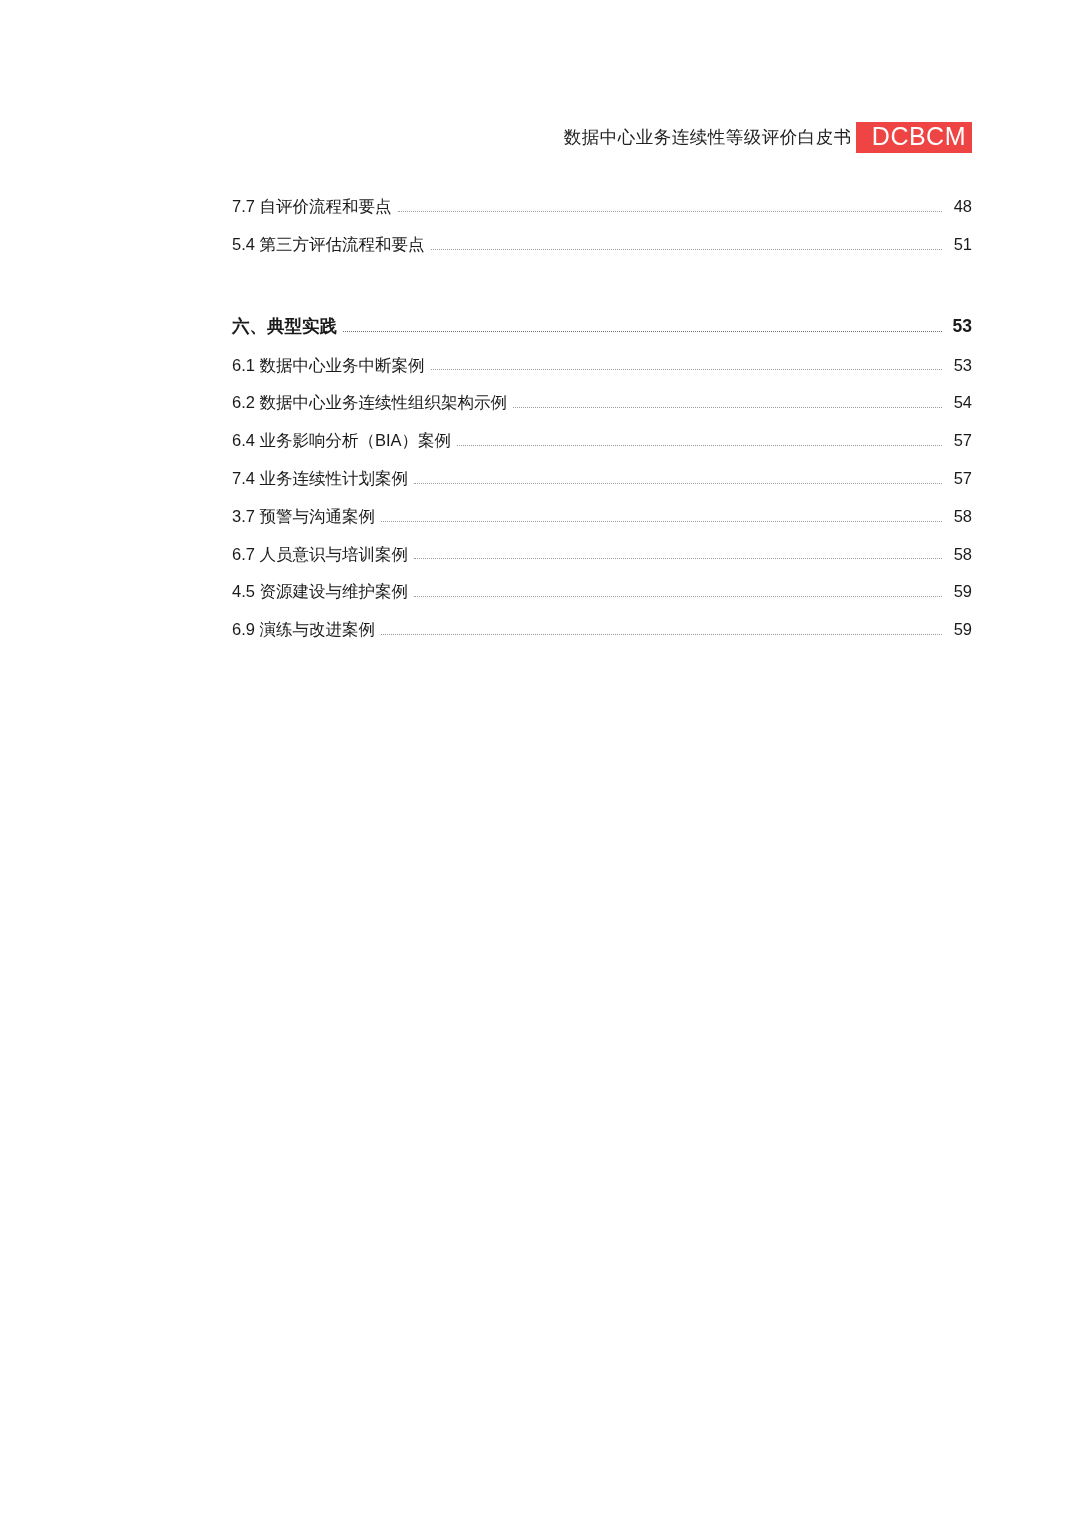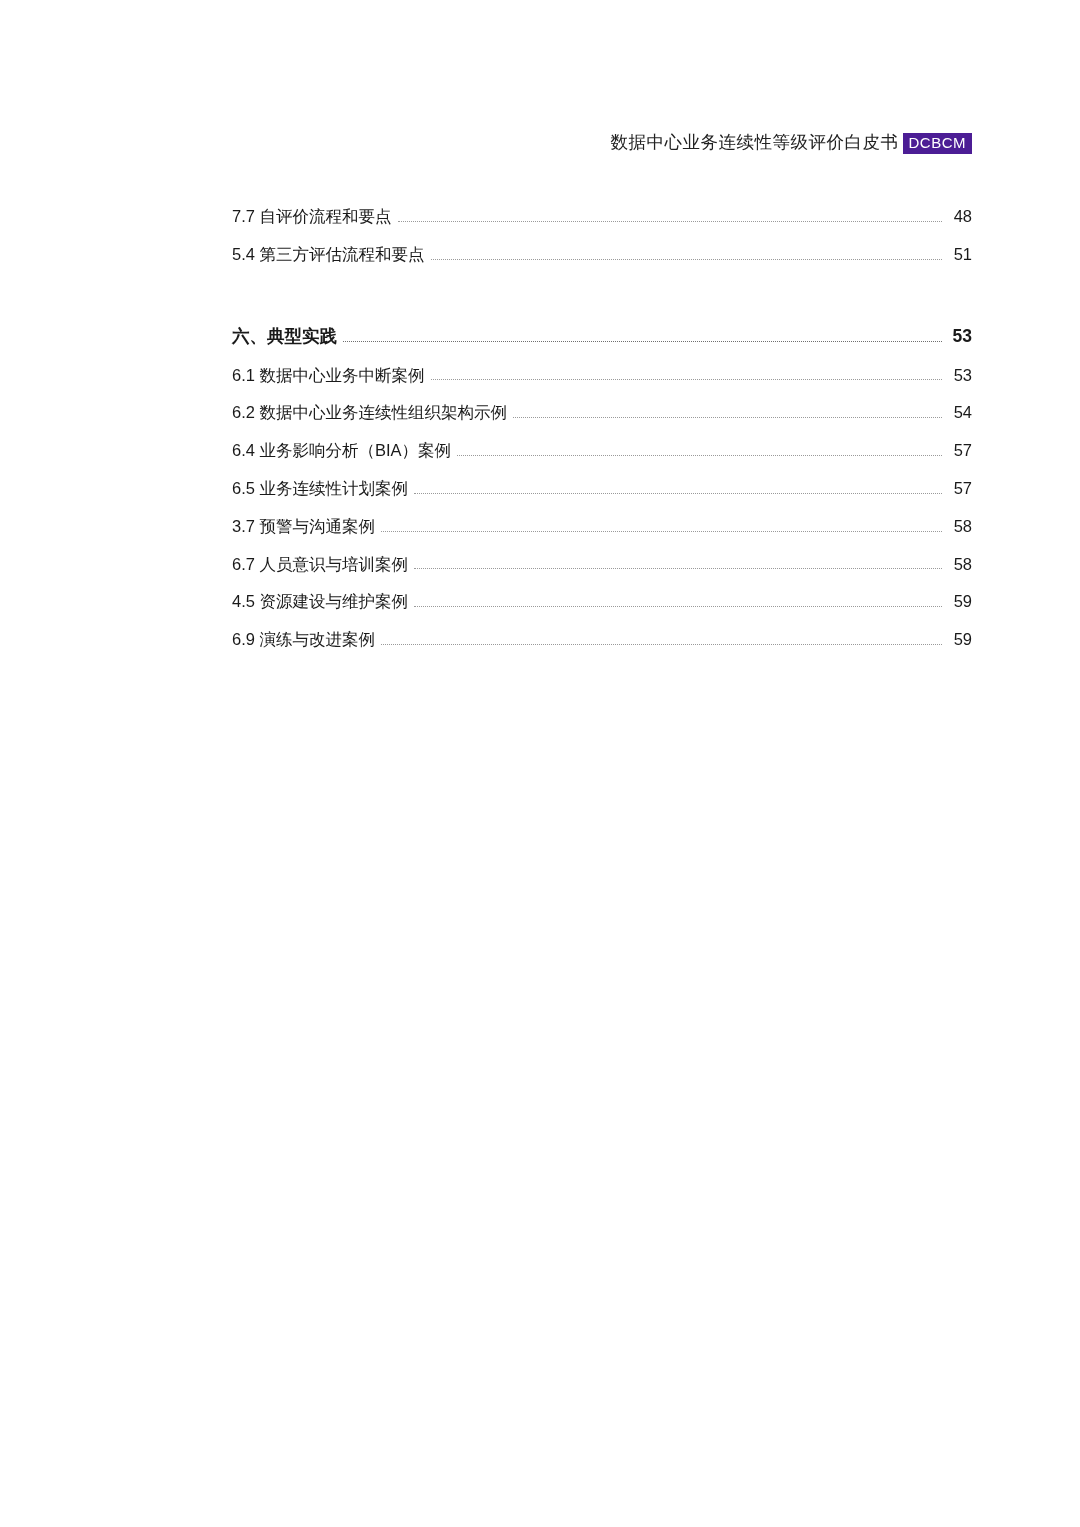--- a/index.html
+++ b/index.html
@@ -24,39 +24,39 @@
   }
   .content {
     position: absolute;
     left: 232px;
     top: 120px;
     width: 740px;
   }
   
   .doc-header {
     display: flex;
-    align-items: flex-end;
+    align-items: center;
     justify-content: flex-end;
     height: 34px;
-    margin-bottom: 44px;
+    margin-bottom: 34px;
   }
   .doc-header .title {
     font-size: 17.5px;
     letter-spacing: 0.5px;
     color: #222;
     font-family: "Liberation Serif", "DejaVu Serif", serif;
     white-space: nowrap;
   }
   .doc-header .badge {
     margin-left: 4px;
-    background: #4c1d95;
+    background: #ef4444;
     color: #ffffff;
-    font-size: 15px;
+    font-size: 25px;
     letter-spacing: 0.5px;
-    padding: 2px 6px 4px 6px;
+    padding: 2px 6px 4px 16px;
     line-height: 1;
     font-family: "Liberation Sans", sans-serif;
   }
 
   
   .toc-list {
     margin: 0;
     padding: 0;
     list-style: none;
   }
@@ -142,21 +142,21 @@
         <span class="label">6.2 数据中心业务连续性组织架构示例</span>
         <span class="leader"></span>
         <span class="page-num">54</span>
       </li>
       <li class="toc-row level2">
         <span class="label">6.4 业务影响分析（BIA）案例</span>
         <span class="leader"></span>
         <span class="page-num">57</span>
       </li>
       <li class="toc-row level2">
-        <span class="label">6.5  业务连续性计划案例</span>
+        <span class="label">7.4  业务连续性计划案例</span>
         <span class="leader"></span>
         <span class="page-num">57</span>
       </li>
       <li class="toc-row level2">
         <span class="label">3.7 预警与沟通案例</span>
         <span class="leader"></span>
         <span class="page-num">58</span>
       </li>
       <li class="toc-row level2">
         <span class="label">6.7 人员意识与培训案例</span>

